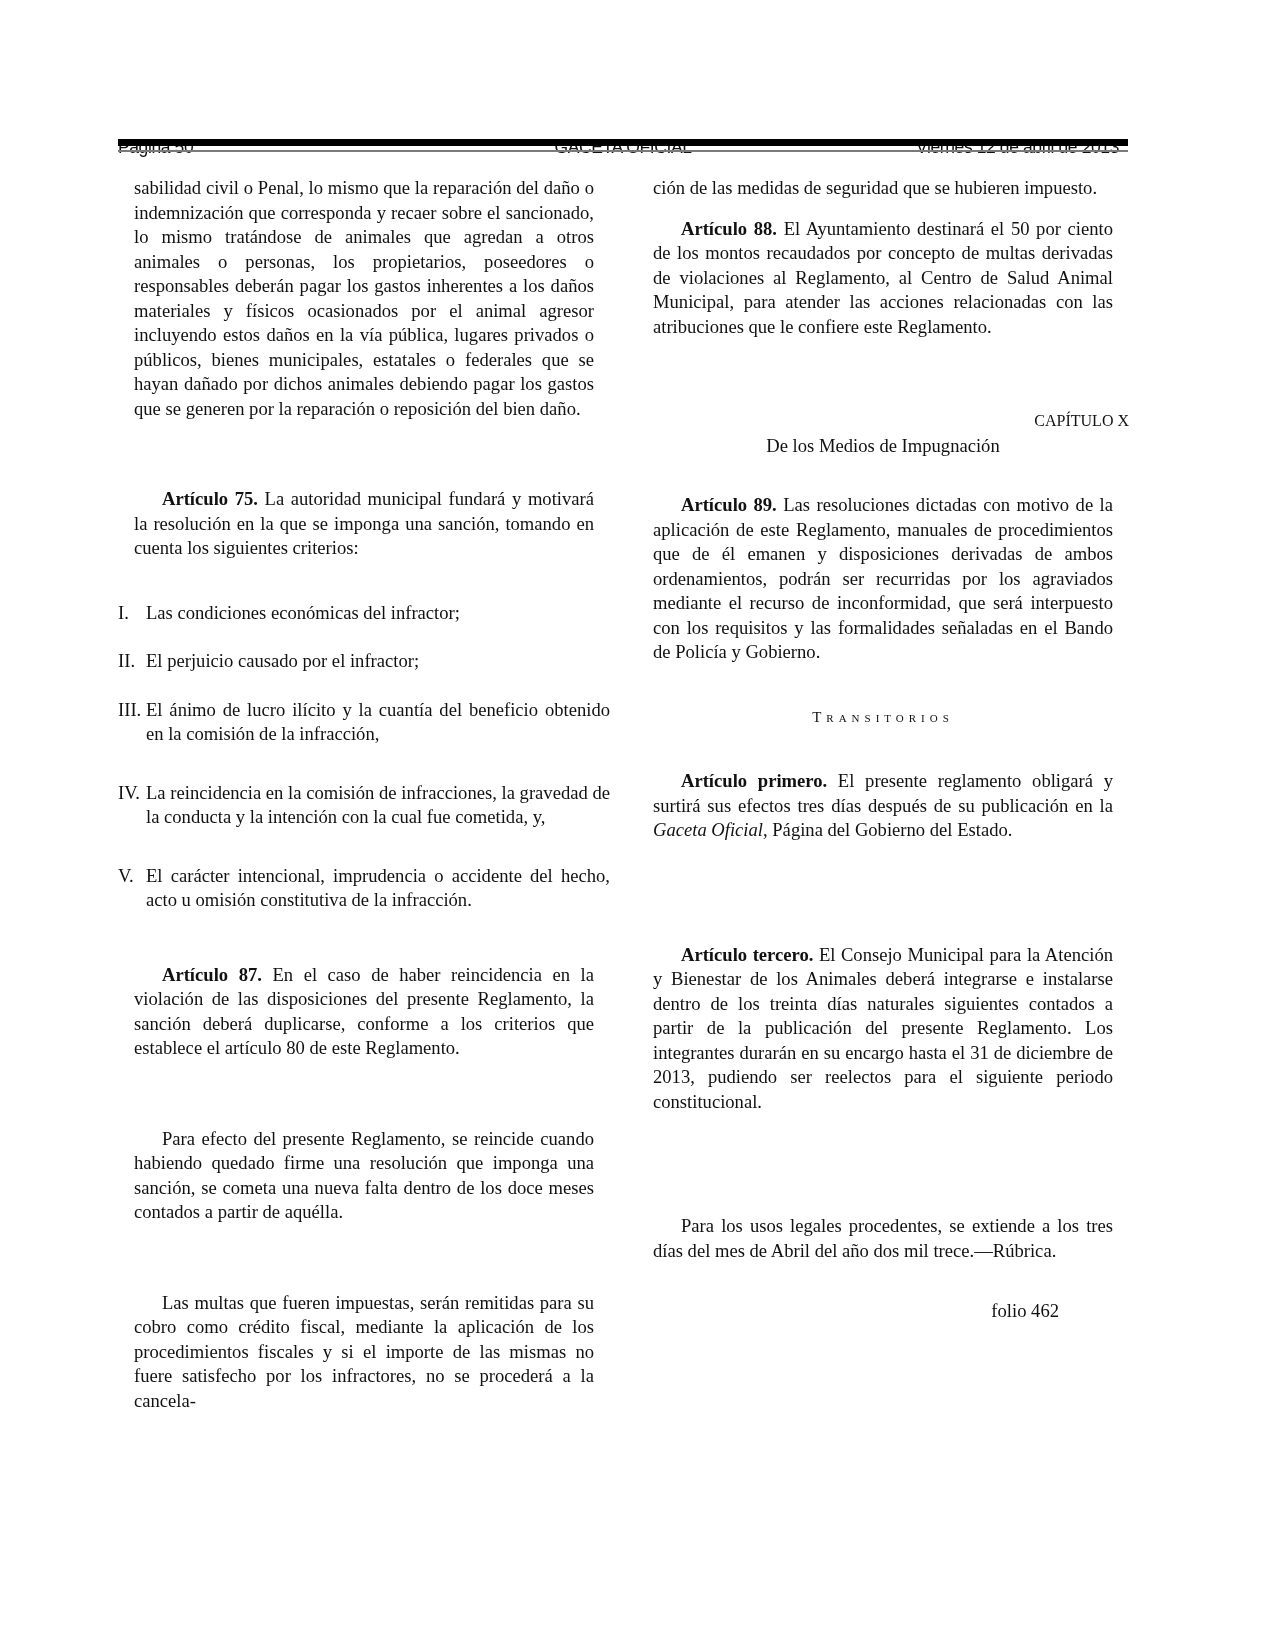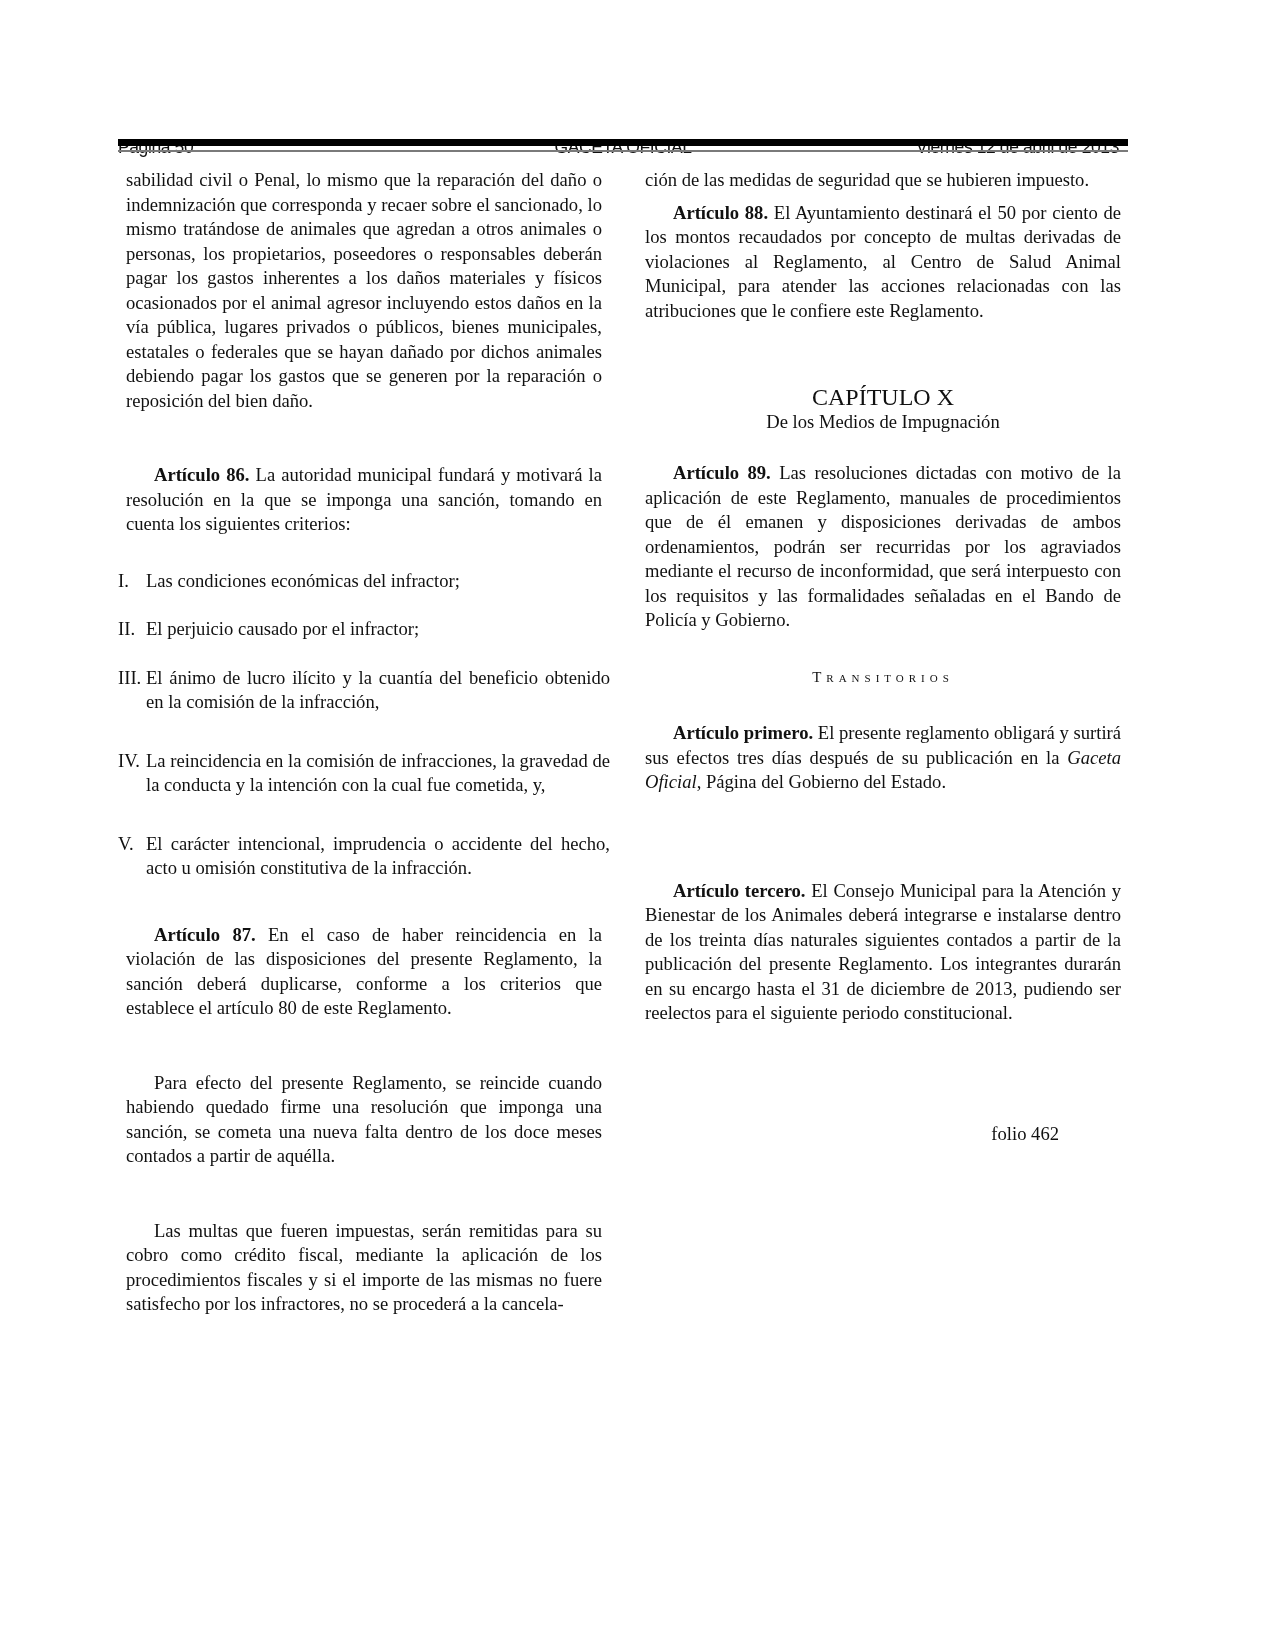--- a/index.html
+++ b/index.html
@@ -9,51 +9,51 @@
   .header .left { position: absolute; left: 0; top: 2px; }
   .header .center { position: absolute; left: 0; width: 100%; text-align: center; top: 2px; }
   .header .right { position: absolute; right: 9px; top: 2px; }
   .rule-thick { position: absolute; left: 118px; top: 139px; width: 1010px; height: 7px; background: #000; }
   .rule-thin { position: absolute; left: 118px; top: 150px; width: 1010px; height: 2px; background: #7a7a7a; }
 
   .col { position: absolute; top: 160px; width: 492px;
     font-family: "Liberation Serif", serif; font-size: 18.6px; line-height: 24.5px; color: #111; }
   .col-left { left: 118px; }
   .col-right { left: 637px; }
-  .col p { margin: 8px; text-align: justify; }
+  .col p { margin: 16px; text-align: justify; }
   .indent { text-indent: 28px; }
   .gap { height: 24px; }
   .gap-lg { height: 34px; }
   .b { font-weight: bold; }
   .i { font-style: italic; }
 
   .list-item { display: flex; margin: 0; }
   .list-item .num { width: 28px; flex: none; }
   .list-item .txt { flex: 1; text-align: justify; }
 
-  .chapter { text-align: center; font-size: 24px; line-height: 24px; }
+  .chapter { text-align: right; font-size: 16px; line-height: 24px; }
   .chapter-sub { text-align: center; font-weight: normal; line-height: 26px; }
   .transitorios { text-align: center; font-variant: small-caps; letter-spacing: 5px; font-size: 15px; }
   .folio { text-align: right; padding-right: 70px; }
 </style>
 </head>
 <body>
 
 <div class="header">
   <span class="left">Página 50</span>
   <span class="center">GACETA OFICIAL</span>
   <span class="right">Viernes 12 de abril de 2013</span>
 </div>
 <div class="rule-thick"></div>
 <div class="rule-thin"></div>
 
 <div class="col col-left">
   <p>sabilidad civil o Penal, lo mismo que la reparación del daño o indemnización que corresponda y recaer sobre el sancionado, lo mismo tratándose de animales que agredan a otros animales o personas, los propietarios, poseedores o responsables deberán pagar los gastos inherentes a los daños materiales y físicos ocasionados por el animal agresor incluyendo estos daños en la vía pública, lugares privados o públicos, bienes municipales, estatales o federales que se hayan dañado por dichos animales debiendo pagar los gastos que se generen por la reparación o reposición del bien daño.</p>
   <div class="gap-lg"></div>
-  <p class="indent"><span class="b">Artículo 86.</span><span> La autoridad municipal fundará y motivará la resolución en la que se imponga una sanción, tomando en cuenta los siguientes criterios:</span></p>
+  <p class="indent"><span class="b">Artículo 75.</span><span> La autoridad municipal fundará y motivará la resolución en la que se imponga una sanción, tomando en cuenta los siguientes criterios:</span></p>
   <div class="gap"></div>
 
   <div class="list-item">
     <span class="num">I.</span>
     <span class="txt">Las condiciones económicas del infractor;</span>
   </div>
   <div class="gap"></div>
   <div class="list-item">
     <span class="num">II.</span>
     <span class="txt">El perjuicio causado por el infractor;</span>
@@ -100,16 +100,17 @@
   <p class="indent"><span class="b">Artículo primero.</span><span> El presente reglamento obligará y surtirá sus efectos tres días después de su publicación en la </span><span class="i">Gaceta Oficial</span><span>, Página del Gobierno del Estado.</span></p>
   <div class="gap-lg"></div>
 
   <div class="gap-lg"></div>
 
   <p class="indent"><span class="b">Artículo tercero.</span><span> El Consejo Municipal para la Atención y Bienestar de los Animales deberá integrarse e instalarse dentro de los treinta días naturales siguientes contados a partir de la publicación del presente Reglamento. Los integrantes durarán en su encargo hasta el 31 de diciembre de 2013, pudiendo ser reelectos para el siguiente periodo constitucional.</span></p>
   <div class="gap-lg"></div>
 
   <div class="gap-lg"></div>
 
+  <p class="indent">Para los usos legales procedentes, se extiende a los tres días del mes de Abril del año dos mil trece.—Rúbrica.</p>
   <div style="height:20px"></div>
 
   <div class="folio">folio 462</div>
 </div>
 
 </body></html>

